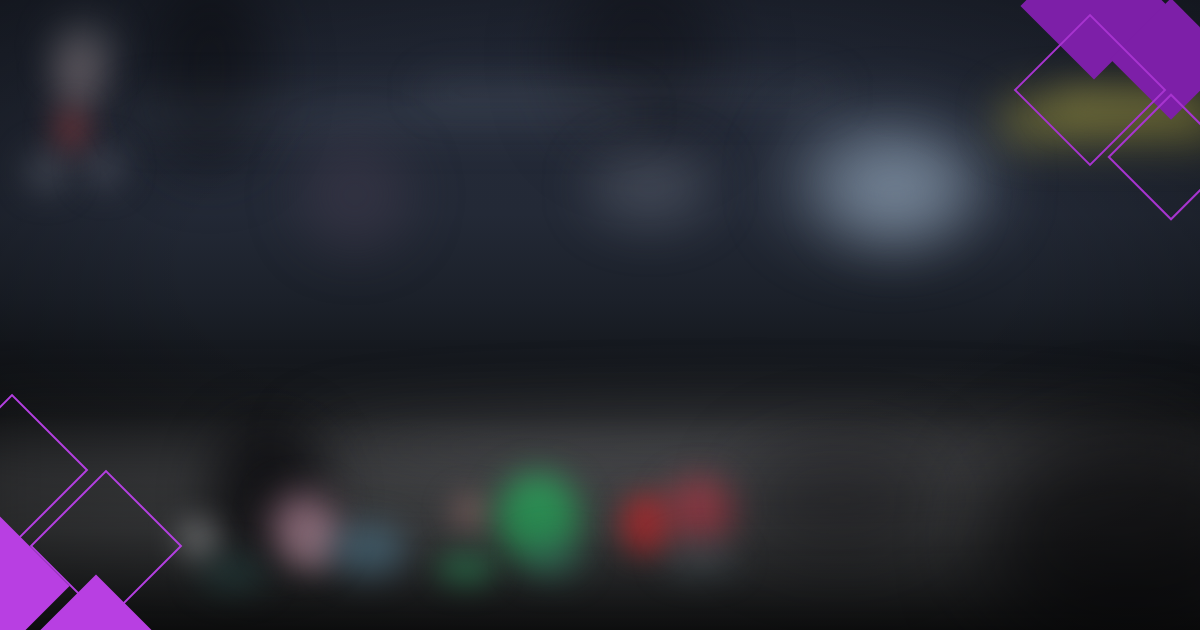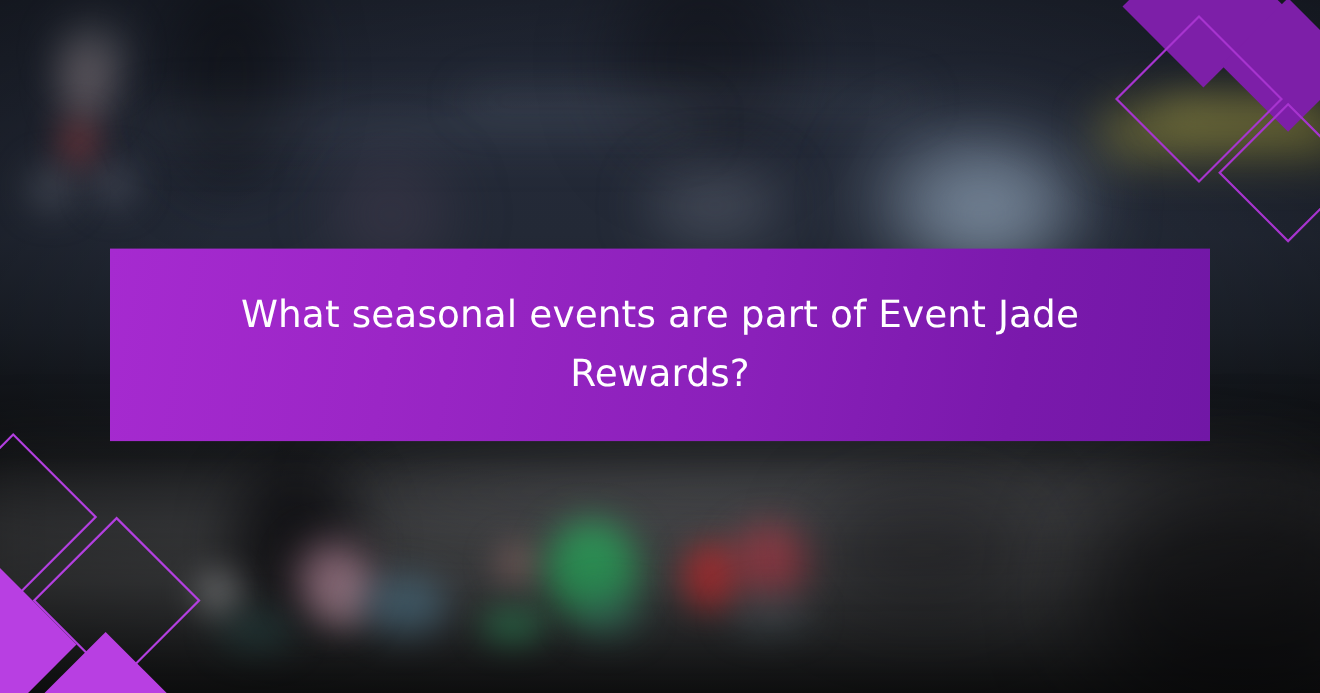--- a/index.html
+++ b/index.html
@@ -302,17 +302,14 @@
     <div class="dia" style="left:1126px;top:112px;width:86px;height:86px;border:2px solid #a734cf;"></div>
   </div>
 
   <div class="deco" style="left:0;top:0;width:1200px;height:630px;">
     <div class="dia" style="left:-42px;top:416px;width:104px;height:104px;border:2px solid #b33fe0;"></div>
     <div class="dia" style="left:52px;top:492px;width:104px;height:104px;border:2px solid #b33fe0;"></div>
     <div class="dia" style="left:-56px;top:534px;width:104px;height:104px;background:#b83fe2;"></div>
     <div class="dia" style="left:44px;top:596px;width:104px;height:104px;background:#b83fe2;"></div>
   </div>
 
-  <div class="banner" style="background:linear-gradient(100deg,#a62ad0 0%,#9b26c6 26%,#8a20ba 58%,#7a19ac 82%,#7117a6 100%);">
-    <div class="banner-text">What seasonal events are part of Event Jade Rewards?</div>
-  </div>
 
 </div>
 
 </body></html>

